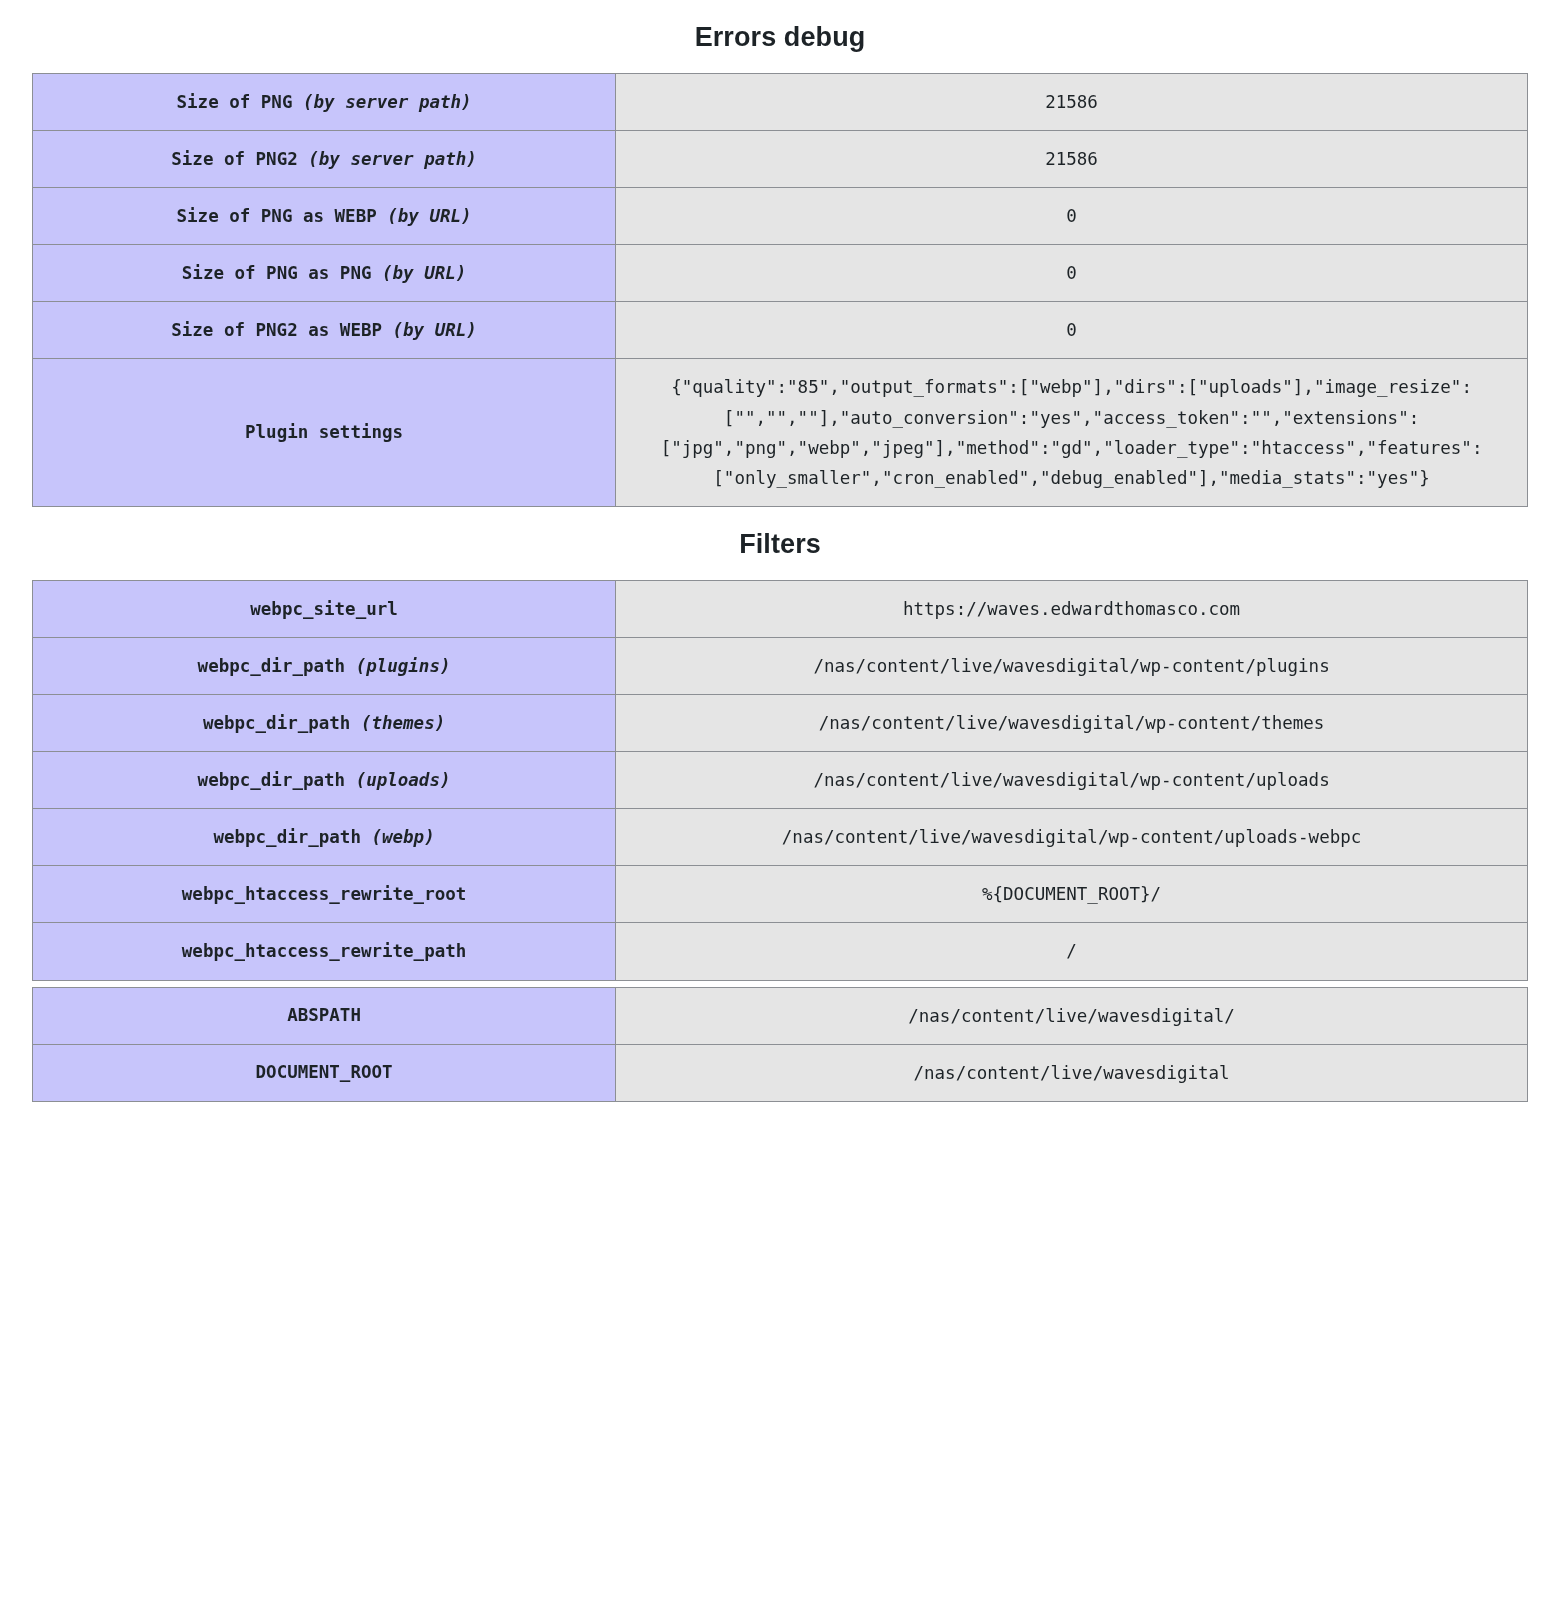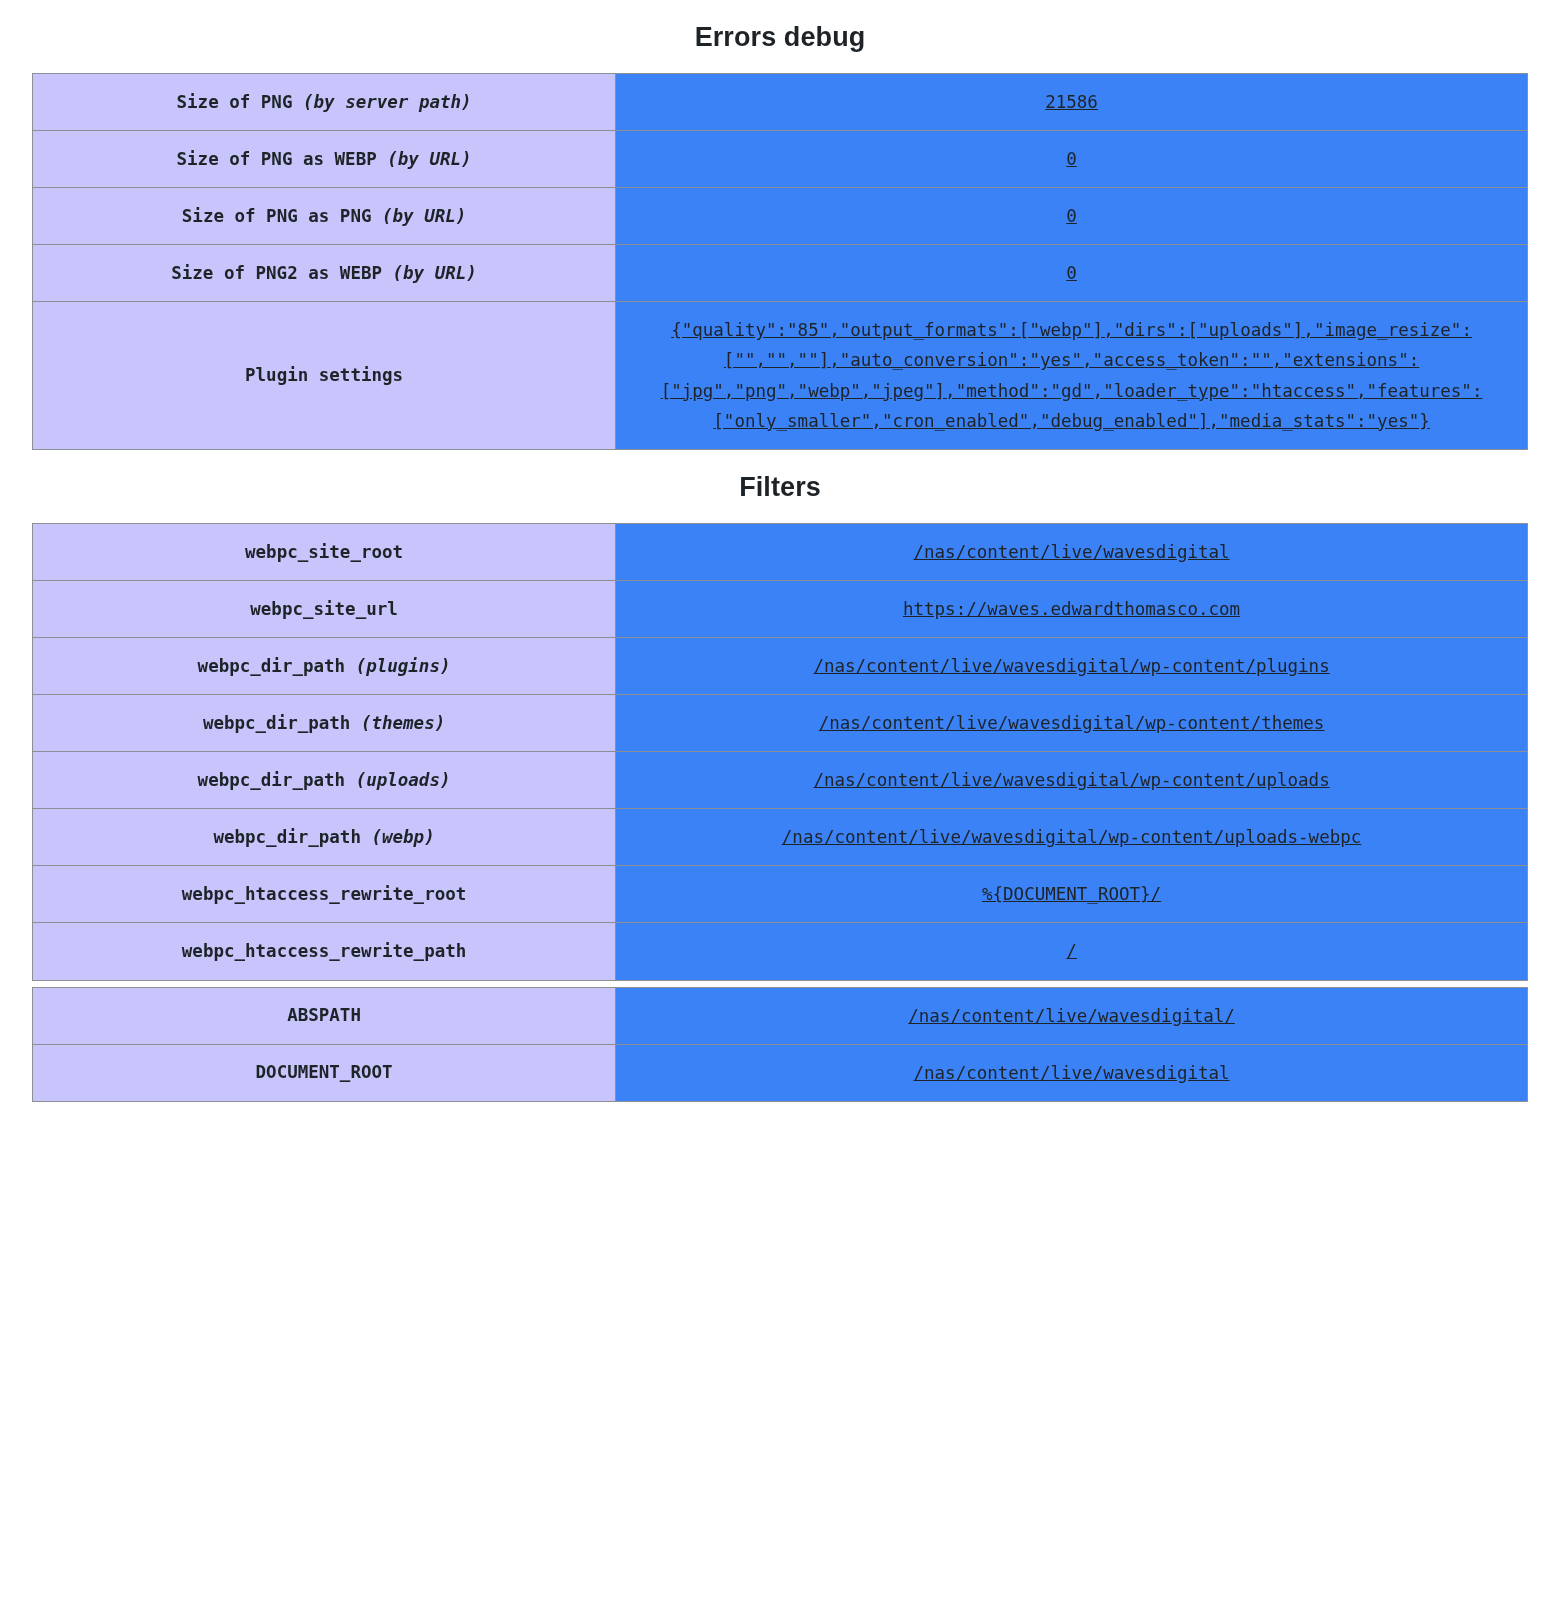--- a/index.html
+++ b/index.html
@@ -44,44 +44,49 @@
     word-wrap: break-word;
     overflow-wrap: break-word;
   }
   table.debug-table td.key-cell {
     width: 37.6%;
     background: #c7c5fb;
     font-weight: bold;
     color: #1d2327;
   }
   table.debug-table td.val-cell {
-    background: #3b82f6;
+    background: #e5e5e5;
     color: #1d2327;
     font-weight: normal;
-    text-decoration: underline;
   }
   .key-suffix {
     font-style: italic;
   }
   .wrap-val {
     display: block;
     text-align: center;
     line-height: 1.72;
   }
 </style>
 </head>
 <body>
 
 <div class="page">
   <div id="sections-root">
       <h2 class="section-title">Errors debug</h2>
       <table class="debug-table">
         <tbody>
           <tr>
             <td class="key-cell"><span>Size of PNG </span><span class="key-suffix">(by server path)</span></td>
+            <td class="val-cell">
+              <span class="wrap-val">21586</span>
+            </td>
+          </tr>
+          <tr>
+            <td class="key-cell"><span>Size of PNG2 </span><span class="key-suffix">(by server path)</span></td>
             <td class="val-cell">
               <span class="wrap-val">21586</span>
             </td>
           </tr>
           <tr>
             <td class="key-cell"><span>Size of PNG as WEBP </span><span class="key-suffix">(by URL)</span></td>
             <td class="val-cell">
               <span class="wrap-val">0</span>
             </td>
           </tr>
@@ -101,26 +106,20 @@
             <td class="key-cell"><span>Plugin settings</span></td>
             <td class="val-cell">
               <span class="wrap-val">{"quality":"85","output_formats":["webp"],"dirs":["uploads"],"image_resize":["","",""],"auto_conversion":"yes","access_token":"","extensions":["jpg","png","webp","jpeg"],"method":"gd","loader_type":"htaccess","features":["only_smaller","cron_enabled","debug_enabled"],"media_stats":"yes"}</span>
             </td>
           </tr>
         </tbody>
       </table>
       <h2 class="section-title">Filters</h2>
       <table class="debug-table">
         <tbody>
-          <tr>
-            <td class="key-cell"><span>webpc_site_root</span></td>
-            <td class="val-cell">
-              <span class="wrap-val">/nas/content/live/wavesdigital</span>
-            </td>
-          </tr>
           <tr>
             <td class="key-cell"><span>webpc_site_url</span></td>
             <td class="val-cell">
               <span class="wrap-val">https://waves.edwardthomasco.com</span>
             </td>
           </tr>
           <tr>
             <td class="key-cell"><span>webpc_dir_path </span><span class="key-suffix">(plugins)</span></td>
             <td class="val-cell">
               <span class="wrap-val">/nas/content/live/wavesdigital/wp-content/plugins</span>

